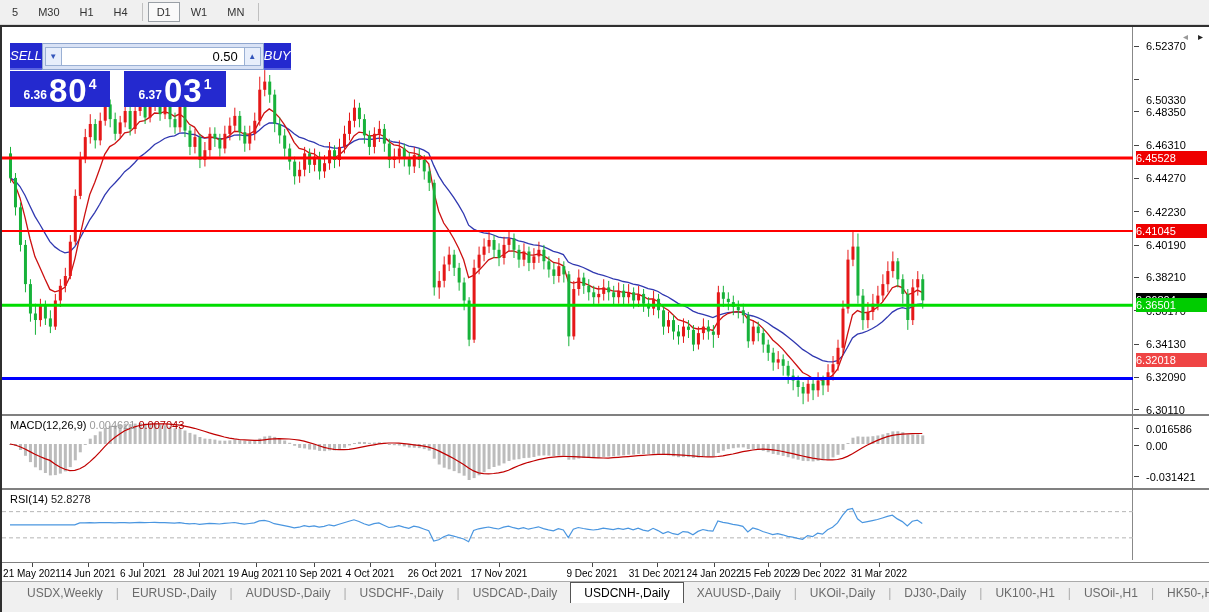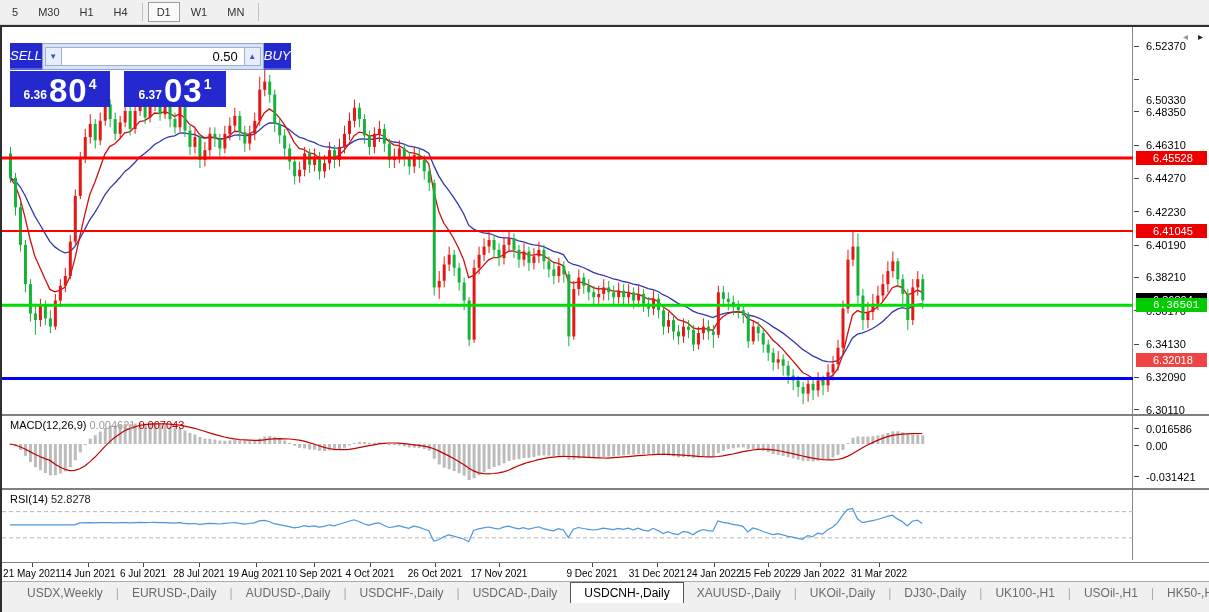--- a/index.html
+++ b/index.html
@@ -45,21 +45,21 @@
   #buy-box { width:108px; }
   .p-small { font-size:12px; font-weight:bold; margin:0 2px 4px 0; }
   .p-big { font-size:33px; font-weight:bold; line-height:30px; letter-spacing:1px; }
   .p-sup { font-size:14px; font-weight:bold; margin:0 0 14px 1px; }
 
   
   #price-axis { position:absolute; left:1132px; top:0; width:75px; height:387px; background:#fff; }
   .pa-tick { position:absolute; left:12px; font-size:11px; color:#000; }
   .pa-mark { position:absolute; left:0; width:5px; height:1px; background:#444; }
   .badge { position:absolute; left:2px; width:71px; height:14px; color:#fff; font-size:11px;
-           line-height:14px; padding-left:17px; }
+           line-height:14px; padding-left:0; }
 
   
   .pane-sep { position:absolute; left:0; width:1207px; height:2px; background:#808080; }
   #macd-pane { position:absolute; left:0; top:389px; width:1131px; height:72px; background:#fff; border-right:1px solid #888; }
   #rsi-pane  { position:absolute; left:0; top:463px; width:1131px; height:70px; background:#fff; border-right:1px solid #888; }
   .ind-label { position:absolute; left:8px; top:3px; font-size:11px; color:#000; z-index:4; }
   .val-silver { color:#9a9a9a; }
   .val-red { color:#b00000; }
   .val-dark { color:#222; }
   #macd-axis { position:absolute; left:1132px; top:389px; width:98px; height:72px; }
@@ -527,21 +527,21 @@
         <div class="pa-mark" style="top: 316.582px;"></div>
         <div class="pa-tick" style="top: 311.082px;">6.34130</div>
         <div class="pa-mark" style="top: 349.907px;"></div>
         <div class="pa-tick" style="top: 344.407px;">6.32090</div>
         <div class="pa-mark" style="top: 382.253px;"></div>
         <div class="pa-tick" style="top: 376.753px;">6.30110</div>
         <div class="badge" style="top: 266.399px; background: rgb(0, 0, 0);">6.36804</div>
         <div class="badge" style="top: 123.884px; background: rgb(238, 0, 0);">6.45528</div>
         <div class="badge" style="top: 197.118px; background: rgb(238, 0, 0);">6.41045</div>
         <div class="badge" style="top: 326px; background: #ef4444;">6.32018</div>
-        <div class="badge" style="top: 271.349px; background: rgb(0, 204, 0); font-family: Liberation Mono, monospace;">6.36501</div>
+        <div class="badge" style="top: 271.349px; background: rgb(0, 204, 0);">6.36501</div>
       </div>
 
     <div class="pane-sep" style="top:387px;"></div>
 
     <div id="macd-pane">
       <svg id="macd-svg" width="1131" height="72">
           <rect x="7" y="28.0" width="3" height="1.0" fill="#bcbcbc"></rect>
           <rect x="11.985" y="28.0" width="3" height="2.0" fill="#bcbcbc"></rect>
           <rect x="16.97" y="28.0" width="3" height="6.0" fill="#bcbcbc"></rect>
           <rect x="21.955000000000002" y="28.0" width="3" height="11.8" fill="#bcbcbc"></rect>
@@ -777,21 +777,21 @@
         <div class="date-lab" style="left: 497px;">17 Nov 2021</div>
         <div class="date-mark" style="left: 590px;"></div>
         <div class="date-lab" style="left: 590px;">9 Dec 2021</div>
         <div class="date-mark" style="left: 655px;"></div>
         <div class="date-lab" style="left: 655px;">31 Dec 2021</div>
         <div class="date-mark" style="left: 712px;"></div>
         <div class="date-lab" style="left: 712px;">24 Jan 2022</div>
         <div class="date-mark" style="left: 766px;"></div>
         <div class="date-lab" style="left: 766px;">15 Feb 2022</div>
         <div class="date-mark" style="left: 818px;"></div>
-        <div class="date-lab" style="left: 818px;">9 Jan 2022</div>
+        <div class="date-lab" style="left: 818px;">9 Dec 2022</div>
         <div class="date-mark" style="left: 877px;"></div>
         <div class="date-lab" style="left: 877px;">31 Mar 2022</div>
       </div>
 
     <div id="tab-bar">
         <div class="tab">USDX,Weekly</div>
         <div class="tab-sep">|</div>
         <div class="tab">EURUSD-,Daily</div>
         <div class="tab-sep">|</div>
         <div class="tab">AUDUSD-,Daily</div>

